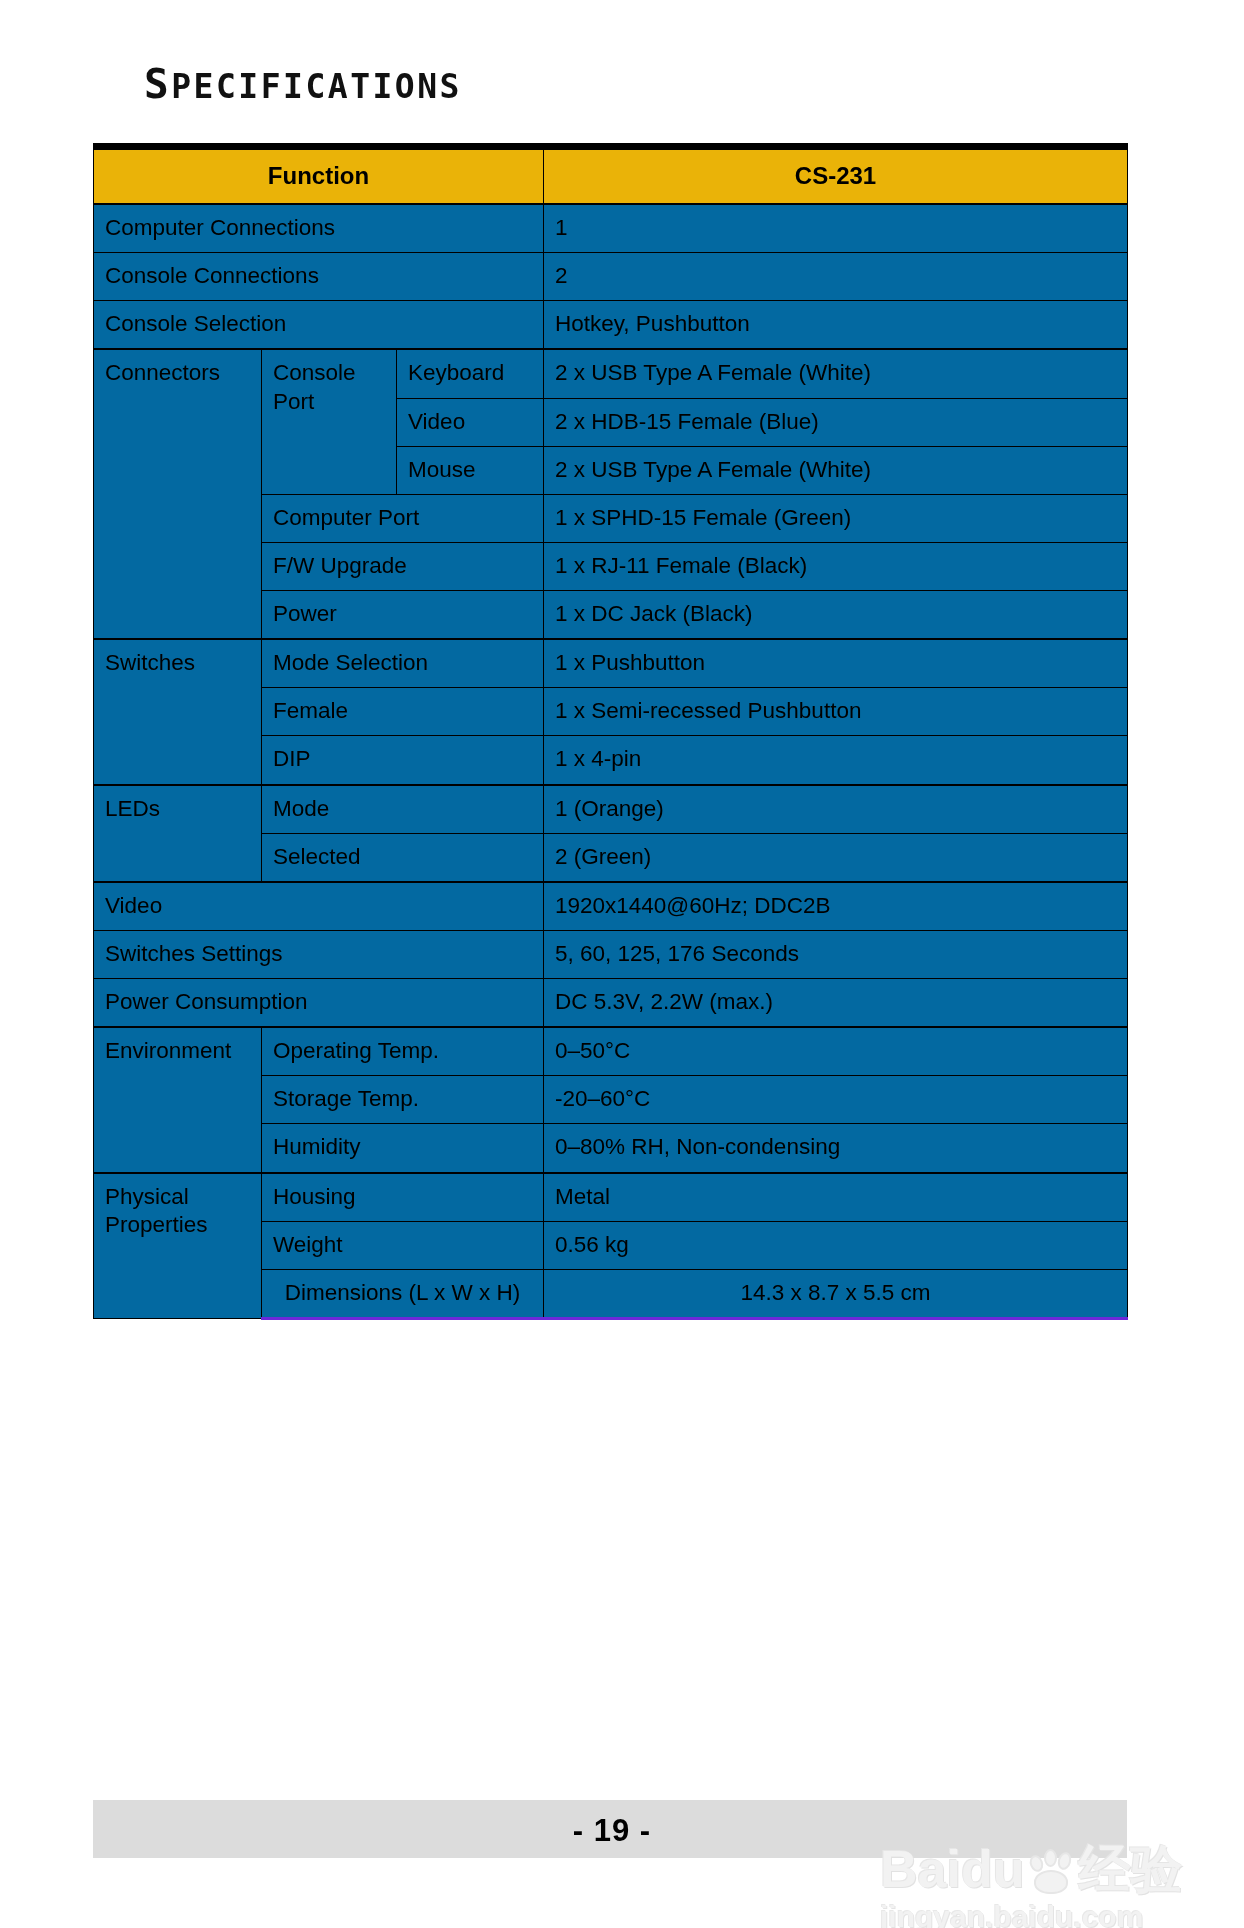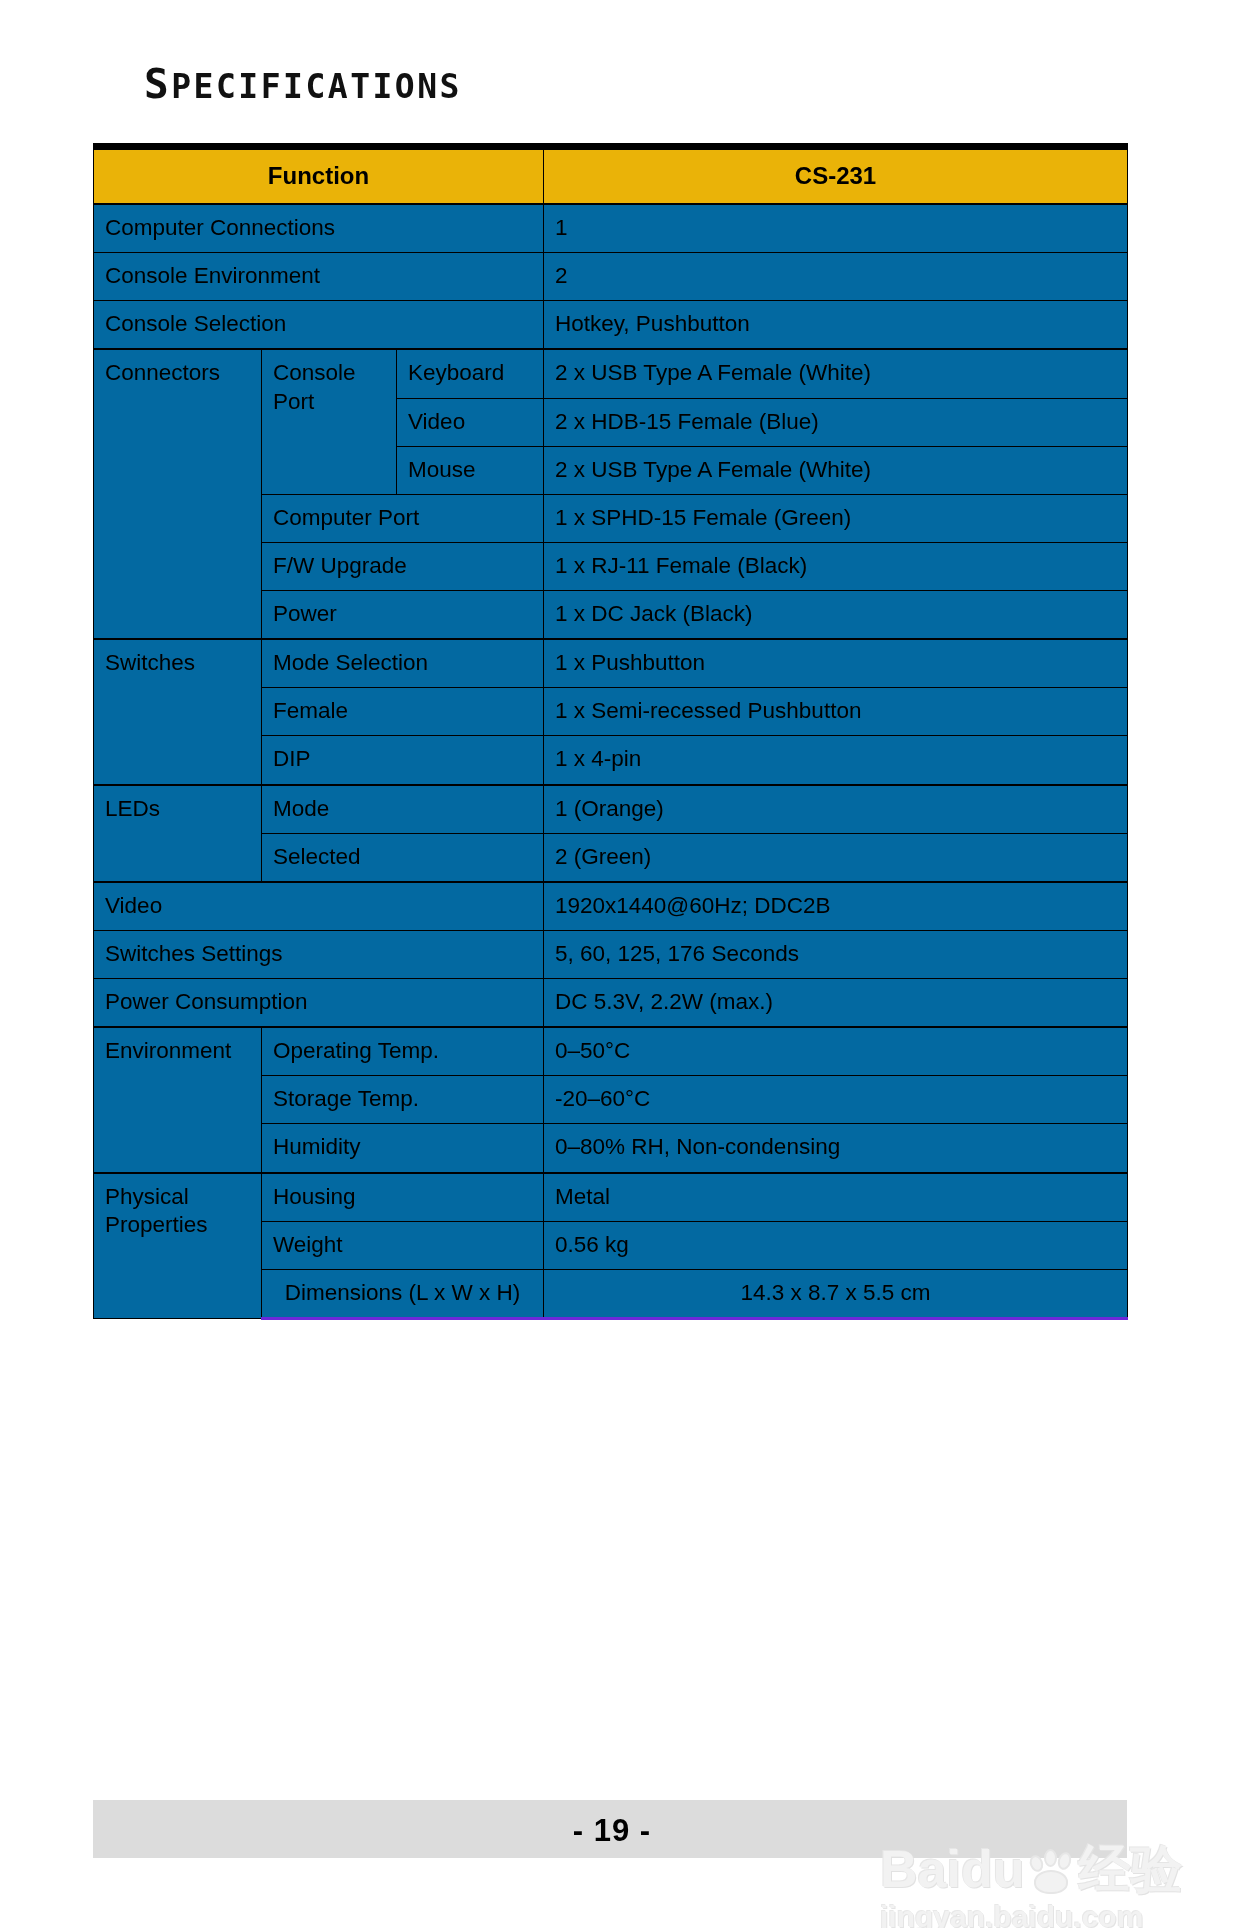--- a/index.html
+++ b/index.html
@@ -186,21 +186,21 @@
         </tr>
       </thead>
       <tbody>
 
         <tr>
           <td colspan="3" class="cell-label">Computer Connections</td>
           <td>1</td>
         </tr>
 
         <tr>
-          <td colspan="3" class="cell-label">Console Environment</td>
+          <td colspan="3" class="cell-label">Console Connections</td>
           <td>2</td>
         </tr>
 
         <tr>
           <td colspan="3" class="cell-label">Console Selection</td>
           <td>Hotkey, Pushbutton</td>
         </tr>
 
         <tr class="group-start">
           <td rowspan="6" class="cell-label">Connectors</td>

